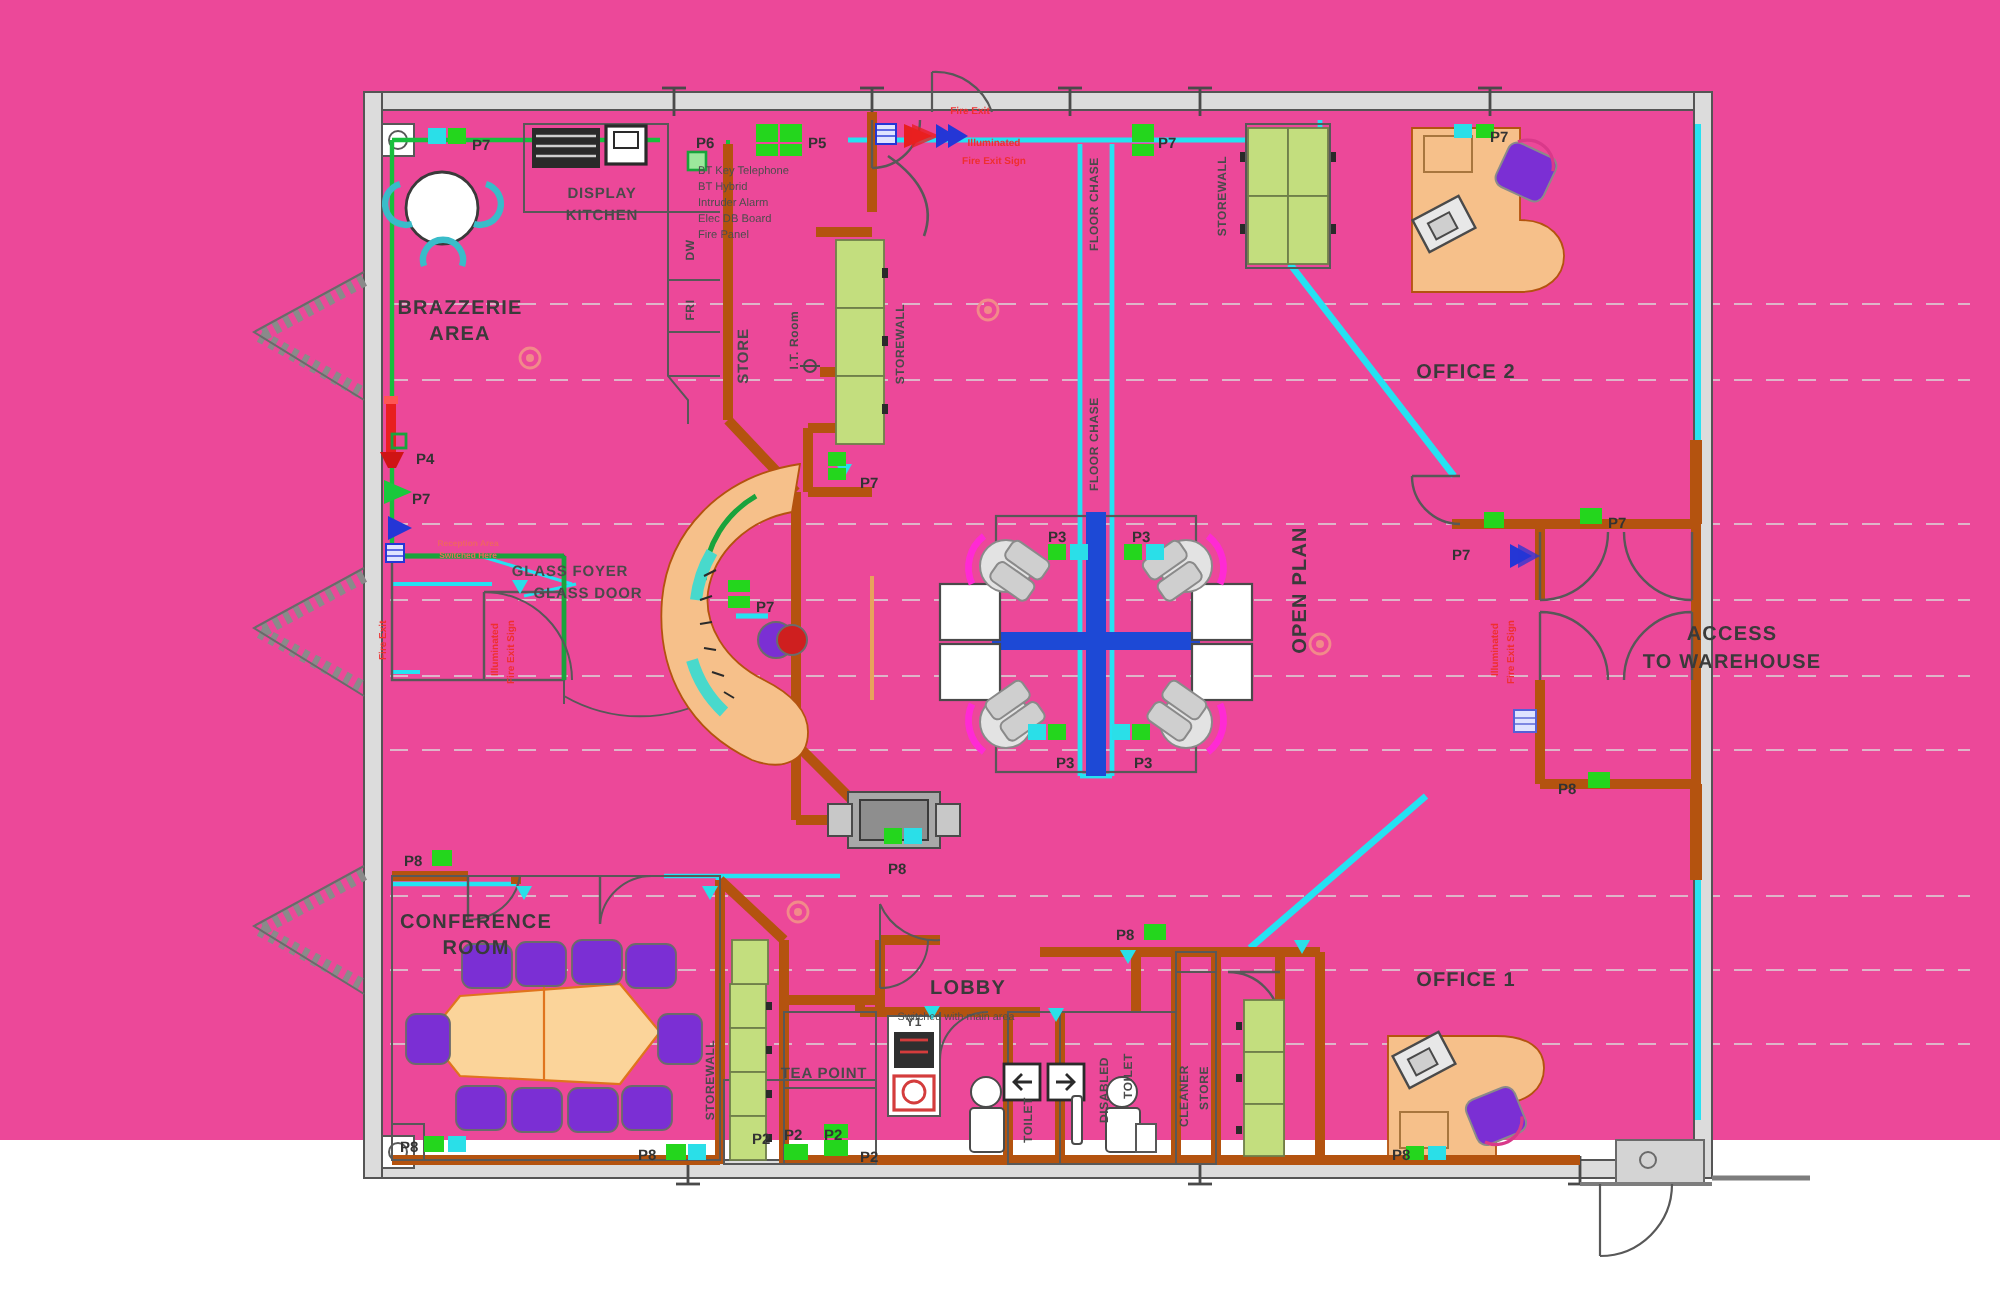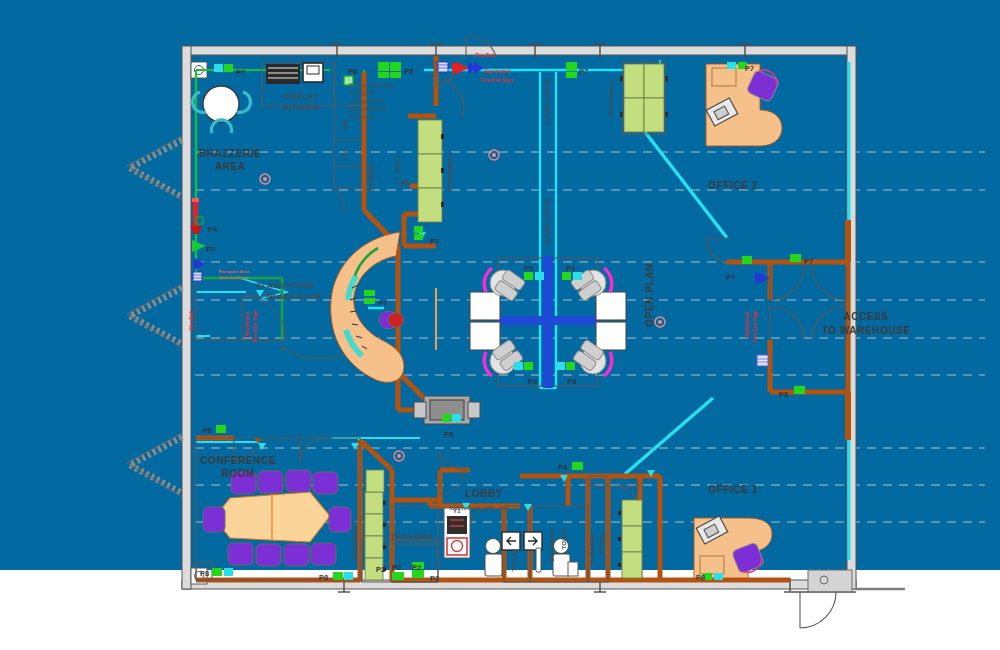--- a/index.html
+++ b/index.html
@@ -6,21 +6,21 @@
   html, body {
     margin: 0; padding: 0;
     width: 1000px; height: 650px;
     background: #ffffff;
     font-family: "Liberation Sans", sans-serif;
     overflow: hidden;
   }
   #plan-root {
     position: relative;
     width: 1000px; height: 570px;
-    background: #0369a1;
+    background: #ec4899;
   }
   svg#floorplan { display: block; width: 1000px; height: 650px; }
 
   .rm-label {
     font-family: "Liberation Sans", sans-serif;
     font-size: 10px; font-weight: bold;
     fill: #3a3a3a; letter-spacing: .6px;
     text-anchor: middle;
   }
   .rm-label-sm {

